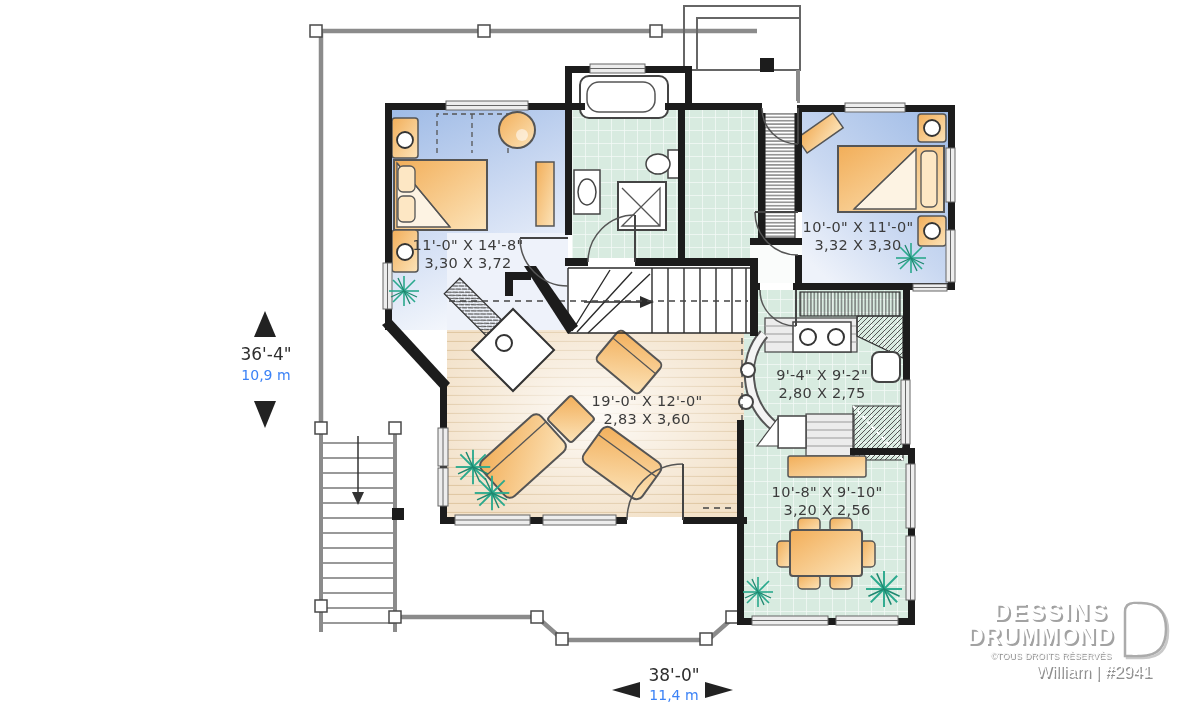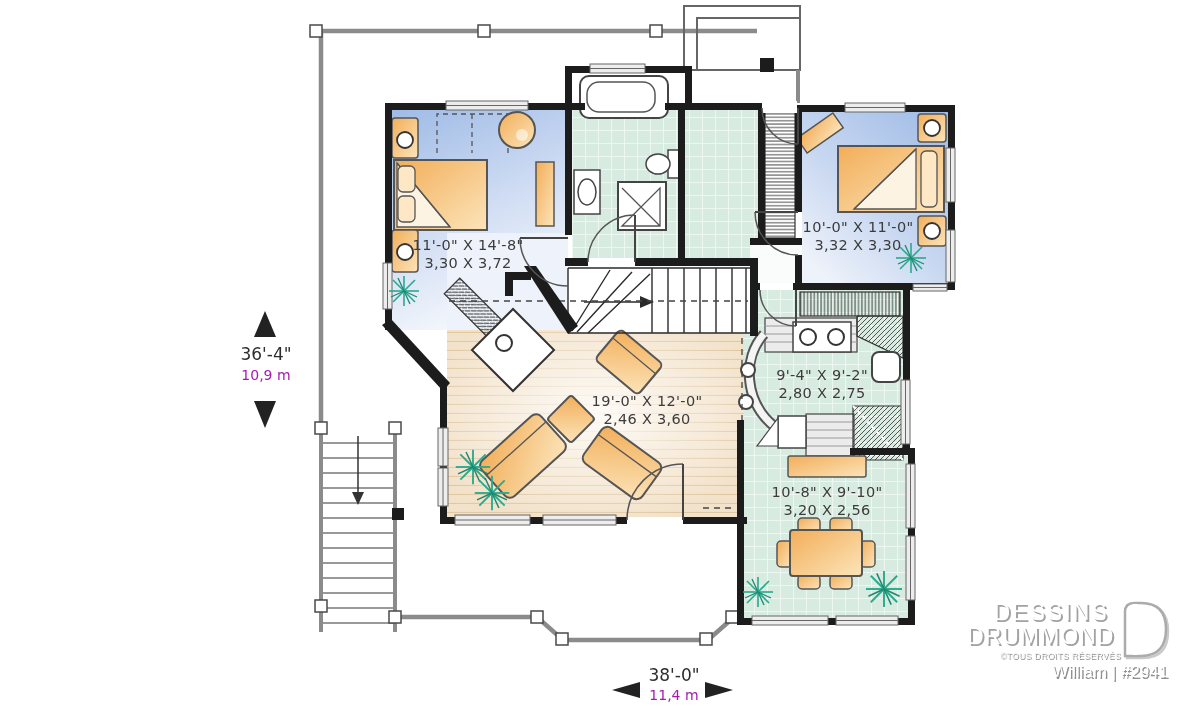--- a/index.html
+++ b/index.html
@@ -2,25 +2,25 @@
 <html><head>
 <meta charset="utf-8">
 <style>
   html,body{margin:0;padding:0;background:#fff;}
   .stage{position:relative;width:1200px;height:711px;background:#fff;overflow:hidden;
          font-family:"DejaVu Sans",sans-serif;}
   .stage svg{position:absolute;left:0;top:0;}
   .lbl{position:absolute;text-align:center;color:#3c3c3c;font-size:14.5px;line-height:18px;
        letter-spacing:.3px;white-space:nowrap;}
   .dimtxt{position:absolute;text-align:center;color:#2e2e2e;font-size:17px;white-space:nowrap;}
-  .dimtxt.metric{font-size:14px;color:#a21caf;}
-  .brand{position:absolute;text-align:center;color:#fff;font-weight:normal;
+  .dimtxt.metric{font-size:14px;color:#3b82f6;}
+  .brand{position:absolute;text-align:center;color:#fff;font-weight:bold;
          font-family:"Liberation Sans",sans-serif;letter-spacing:2px;
          text-shadow:2px 2px 0 #a2a2a2;font-size:23px;line-height:24px;}
-  .rights{position:absolute;text-align:right;color:#f2f2f2;font-size:8.5px;letter-spacing:.4px;
+  .rights{position:absolute;text-align:center;color:#f2f2f2;font-size:8.5px;letter-spacing:.4px;
           text-shadow:1px 1px 0 #8f8f8f;font-family:"Liberation Sans",sans-serif;}
   .model{position:absolute;text-align:right;color:#fff;font-size:17px;
          text-shadow:1.5px 1.5px 0 #8f8f8f;font-family:"Liberation Sans",sans-serif;}
 </style>
 </head>
 <body>
 
 <div class="stage">
 
 <svg width="1200" height="711" viewBox="0 0 1200 711">
@@ -391,30 +391,30 @@
   <div class="lbl" style="left:800px;top:218px;width:116px;">
     <div>10'-0" X 11'-0"</div>
     <div>3,32 X 3,30</div>
   </div>
   <div class="lbl" style="left:764px;top:366px;width:116px;">
     <div>9'-4" X 9'-2"</div>
     <div>2,80 X 2,75</div>
   </div>
   <div class="lbl" style="left:589px;top:392px;width:116px;">
     <div>19'-0" X 12'-0"</div>
-    <div>2,46 X 3,60</div>
+    <div>2,83 X 3,60</div>
   </div>
   <div class="lbl" style="left:769px;top:483px;width:116px;">
     <div>10'-8" X 9'-10"</div>
     <div>3,20 X 2,56</div>
   </div>
 
   <div class="dimtxt" style="left:228px;top:344px;width:76px;">36'-4"</div>
   <div class="dimtxt metric" style="left:228px;top:367px;width:76px;">10,9 m</div>
   <div class="dimtxt" style="left:638px;top:665px;width:72px;">38'-0"</div>
   <div class="dimtxt metric" style="left:638px;top:687px;width:72px;text-align:center;">11,4 m</div>
 
   <div class="brand" style="left:988px;top:600px;width:126px;">DESSINS</div>
   <div class="brand" style="left:967px;top:624px;width:132px;letter-spacing:1px;">DRUMMOND</div>
   <div class="rights" style="left:981px;top:651px;width:140px;">©TOUS DROITS RÉSERVÉS</div>
-  <div class="model" style="left:1020px;top:662px;width:148px;">William | #2941</div>
+  <div class="model" style="left:1020px;top:662px;width:148px;text-align:center;">William | #2941</div>
 
 </div>
 
 </body></html>

